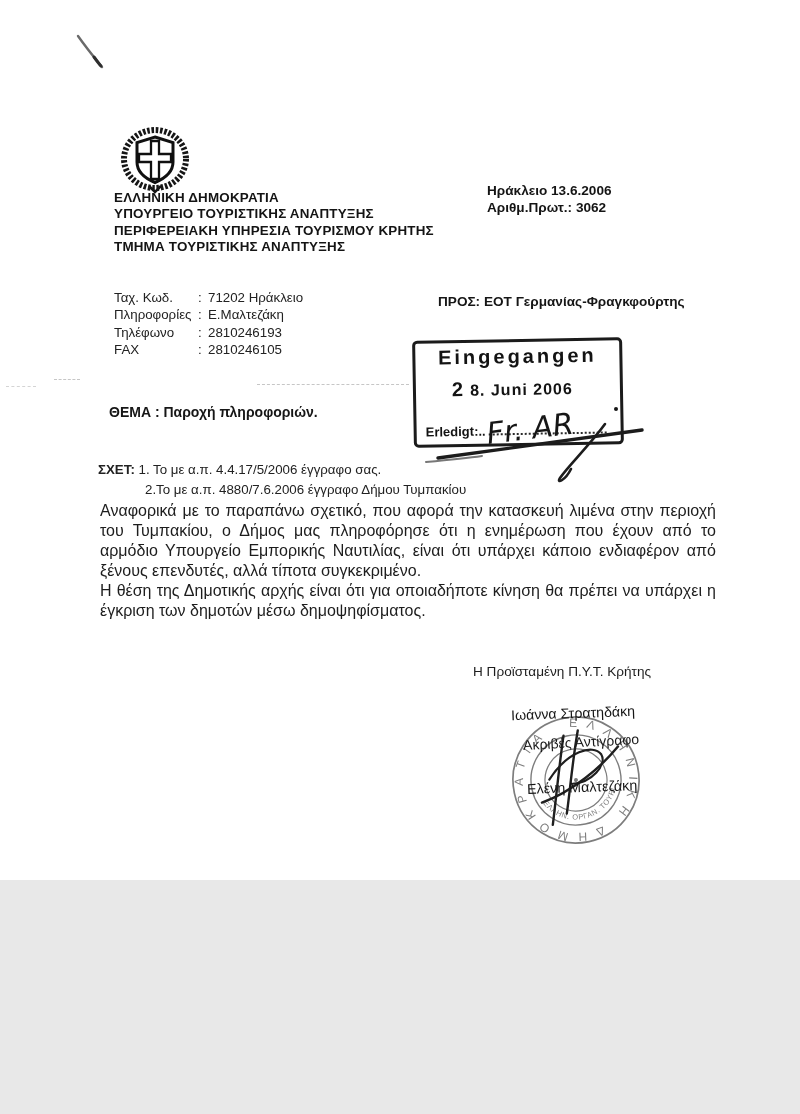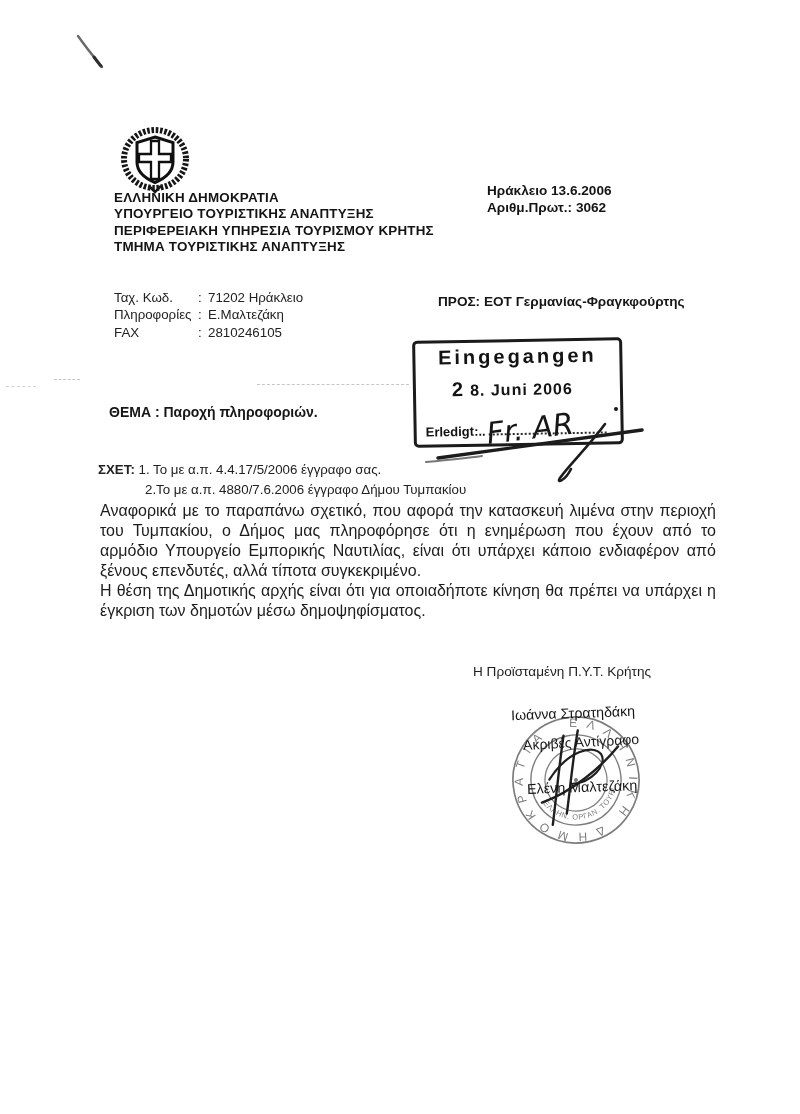--- a/index.html
+++ b/index.html
@@ -1,17 +1,17 @@
 <!DOCTYPE html>
 <html><head>
 <meta charset="utf-8">
 <style>
   html,body{margin:0;padding:0;background:#e8e8e8;}
   .page{
-    position:relative;width:800px;height:1114px;background:#ffffff;
+    position:relative;width:800px;height:880px;background:#ffffff;
     margin:0 auto;overflow:hidden;
     font-family:"Liberation Sans","DejaVu Sans",sans-serif;
     color:#1c1c1c;
   }
   .abs{position:absolute;}
   .b{font-weight:bold;}
 
   
   .header-block{left:114px;top:190px;font-size:13.4px;font-weight:bold;line-height:16.3px;letter-spacing:.2px;color:#141414;}
   .proto-block{left:487px;top:182px;font-size:13.6px;font-weight:bold;line-height:17px;color:#141414;}
@@ -91,20 +91,23 @@
   </div>
 
   <div class="abs contact-block">
     <div class="contact-row">
       <span class="lbl">Ταχ. Κωδ.</span><span class="sep">:</span><span>71202 Ηράκλειο</span>
     </div>
     <div class="contact-row">
       <span class="lbl">Πληροφορίες</span><span class="sep">:</span><span>Ε.Μαλτεζάκη</span>
     </div>
     <div class="contact-row">
+      <span class="lbl">Τηλέφωνο</span><span class="sep">:</span><span>2810246193</span>
+    </div>
+    <div class="contact-row">
       <span class="lbl">FAX</span><span class="sep">:</span><span>2810246105</span>
     </div>
   </div>
 
   <div class="abs recipient">
     <span>ΠΡΟΣ:</span>
     <span>ΕΟΤ Γερμανίας-Φραγκφούρτης</span>
   </div>
 
   <div class="abs recv-stamp">

